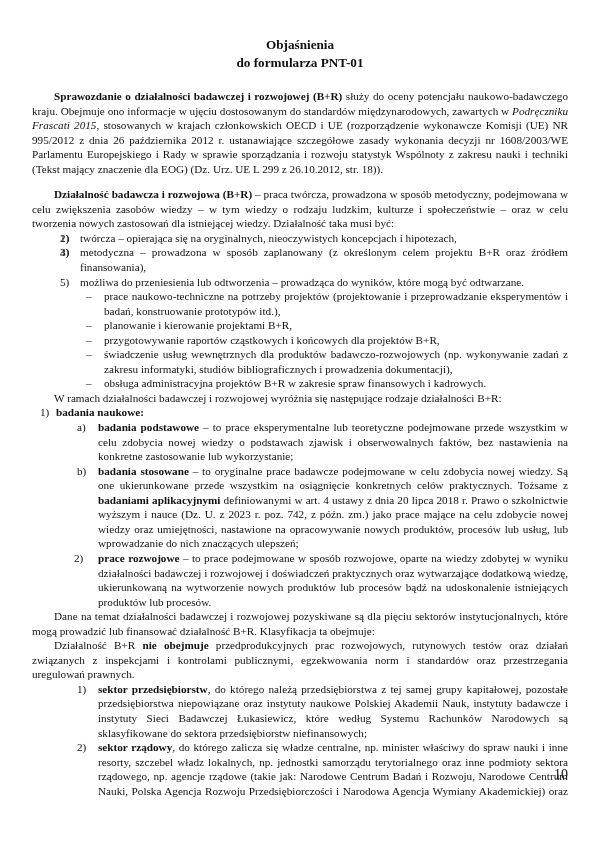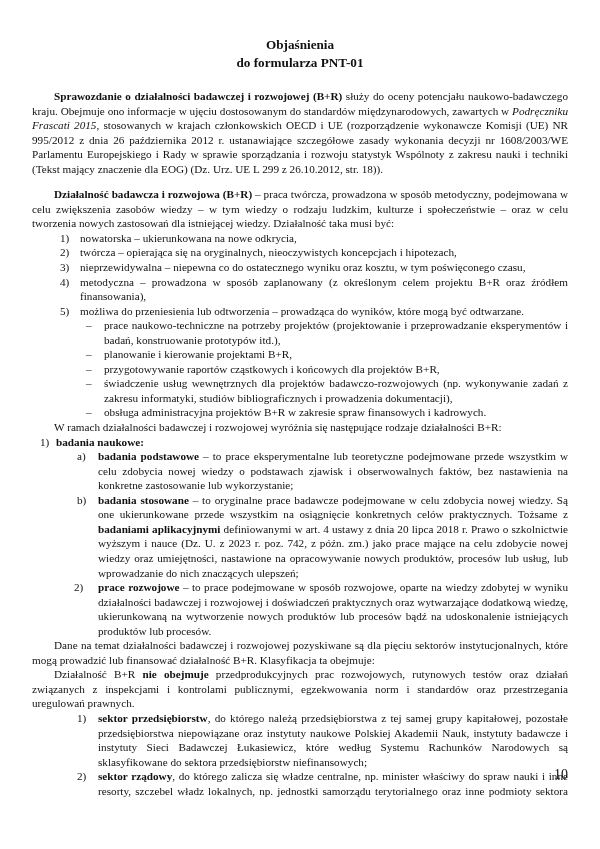--- a/index.html
+++ b/index.html
@@ -113,33 +113,33 @@
 
     <div class="gap-title"></div>
 
     <p class="para indent"><b>Sprawozdanie o działalności badawczej i rozwojowej (B+R)</b><span> służy do oceny potencjału naukowo-badawczego kraju. Obejmuje ono informacje w ujęciu dostosowanym do standardów międzynarodowych, zawartych w </span><i>Podręczniku Frascati 2015</i><span>, stosowanych w krajach członkowskich OECD i UE (rozporządzenie wykonawcze Komisji (UE) NR 995/2012 z dnia 26 października 2012 r. ustanawiające szczegółowe zasady wykonania decyzji nr 1608/2003/WE Parlamentu Europejskiego i Rady w sprawie sporządzania i rozwoju statystyk Wspólnoty z zakresu nauki i techniki (Tekst mający znaczenie dla EOG) (Dz. Urz. UE L 299 z 26.10.2012, str. 18)).</span></p>
 
     <div class="gap-para"></div>
 
     <p class="para indent"><b>Działalność badawcza i rozwojowa (B+R)</b><span> – praca twórcza, prowadzona w sposób metodyczny, podejmowana w celu zwiększenia zasobów wiedzy – w tym wiedzy o rodzaju ludzkim, kulturze i społeczeństwie – oraz w celu tworzenia nowych zastosowań dla istniejącej wiedzy. Działalność taka musi być:</span></p>
 
     <ol class="lst">
-      <li class="num1"><span class="mark">1)</span><span>nowatorska – ukierunkowana na nowe odkrycia,</span></li>
+      <li class="num1"><span class="mark">1)</span></li>
       <li class="num1"><span class="mark">2)</span><span>twórcza – opierająca się na oryginalnych, nieoczywistych koncepcjach i hipotezach,</span></li>
-      <li class="num1"><span class="mark">3)</span><span>nieprzewidywalna – niepewna co do ostatecznego wyniku oraz kosztu, w tym poświęconego czasu,</span></li>
+      <li class="num1"><span class="mark">3)</span></li>
       <li class="num1"><span class="mark">4)</span><span>metodyczna – prowadzona w sposób zaplanowany (z określonym celem projektu B+R oraz źródłem finansowania),</span></li>
       <li class="num1"><span class="mark">5)</span><span>możliwa do przeniesienia lub odtworzenia – prowadząca do wyników, które mogą być odtwarzane.</span></li>
     </ol>
 
 
     <ol class="lst">
       <li class="dash"><span class="mark">–</span><span>prace naukowo-techniczne na potrzeby projektów (projektowanie i przeprowadzanie eksperymentów i badań, konstruowanie prototypów itd.),</span></li>
       <li class="dash"><span class="mark">–</span><span>planowanie i kierowanie projektami B+R,</span></li>
       <li class="dash"><span class="mark">–</span><span>przygotowywanie raportów cząstkowych i końcowych dla projektów B+R,</span></li>
-      <li class="dash"><span class="mark">–</span><span>świadczenie usług wewnętrznych dla projektów badawczo-rozwojowych (np. wykonywanie zadań z zakresu informatyki, studiów bibliograficznych i prowadzenia dokumentacji),</span></li>
+      <li class="dash"><span class="mark">–</span><span>świadczenie usług wewnętrznych dla produktów badawczo-rozwojowych (np. wykonywanie zadań z zakresu informatyki, studiów bibliograficznych i prowadzenia dokumentacji),</span></li>
       <li class="dash"><span class="mark">–</span><span>obsługa administracyjna projektów B+R w zakresie spraw finansowych i kadrowych.</span></li>
     </ol>
 
     <p class="para indent">W ramach działalności badawczej i rozwojowej wyróżnia się następujące rodzaje działalności B+R:</p>
 
     <ol class="lst">
       <li class="top"><span class="mark">1)</span><b>badania naukowe:</b></li>
       <li class="alpha"><span class="mark">a)</span><b>badania podstawowe</b><span> – to prace eksperymentalne lub teoretyczne podejmowane przede wszystkim w celu zdobycia nowej wiedzy o podstawach zjawisk i obserwowalnych faktów, bez nastawienia na konkretne zastosowanie lub wykorzystanie;</span></li>
       <li class="alpha"><span class="mark">b)</span><b>badania stosowane</b><span> – to oryginalne prace badawcze podejmowane w celu zdobycia nowej wiedzy. Są one ukierunkowane przede wszystkim na osiągnięcie konkretnych celów praktycznych. Tożsame z </span><b>badaniami aplikacyjnymi</b><span> definiowanymi w art. 4 ustawy z dnia 20 lipca 2018 r. Prawo o szkolnictwie wyższym i nauce (Dz. U. z 2023 r. poz. 742, z późn. zm.) jako prace mające na celu zdobycie nowej wiedzy oraz umiejętności, nastawione na opracowywanie nowych produktów, procesów lub usług, lub wprowadzanie do nich znaczących ulepszeń;</span></li>
       <li class="num2"><span class="mark">2)</span><b>prace rozwojowe</b><span> – to prace podejmowane w sposób rozwojowe, oparte na wiedzy zdobytej w wyniku działalności badawczej i rozwojowej i doświadczeń praktycznych oraz wytwarzające dodatkową wiedzę, ukierunkowaną na wytworzenie nowych produktów lub procesów bądź na udoskonalenie istniejących produktów lub procesów.</span></li>

